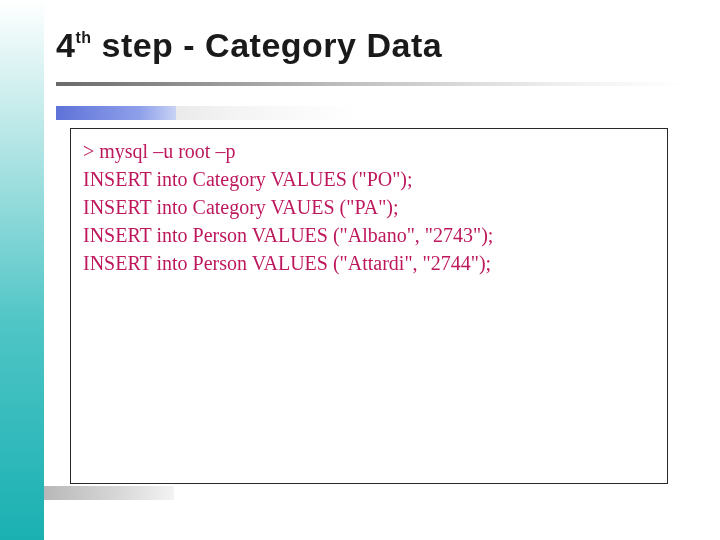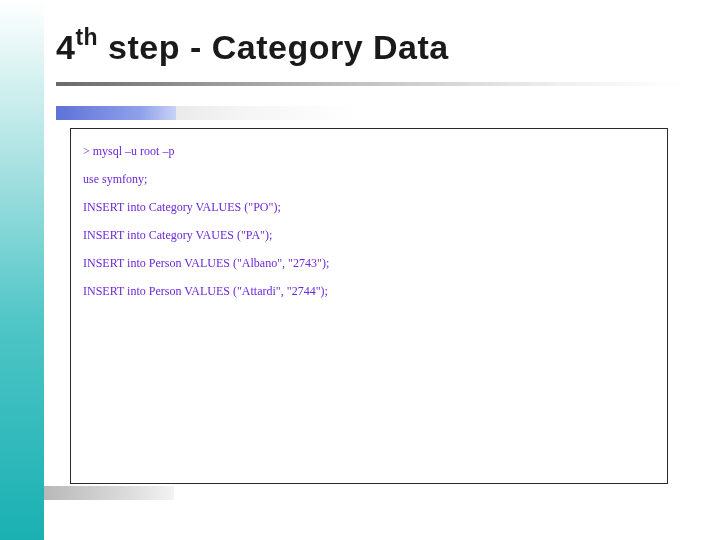--- a/index.html
+++ b/index.html
@@ -44,21 +44,21 @@
   .title-text {
     position: absolute;
     left: 0;
     top: 2px;
     font-size: 34px;
     font-weight: bold;
     color: #1a1a1a;
     letter-spacing: 0.5px;
   }
   .title-text sup {
-    font-size: 23px;
+    font-size: 16px;
     vertical-align: super;
     position: relative;
     top: -2px;
   }
 
   
   .small-bar-bg {
     position: absolute;
     left: 56px;
     top: 106px;
@@ -82,23 +82,23 @@
     top: 128px;
     width: 598px;
     height: 356px;
     border: 1px solid #2a2a2a;
     box-sizing: border-box;
     padding: 8px 12px 10px 12px;
     background: #ffffff;
   }
   .code-line {
     font-family: "Times New Roman", Times, serif;
-    font-size: 12px;
+    font-size: 20px;
     line-height: 28px;
-    color: #6d28d9;
+    color: #be185d;
     white-space: nowrap;
   }
 
   
   .bottom-bar {
     position: absolute;
     left: 44px;
     top: 486px;
     width: 130px;
     height: 14px;
@@ -115,20 +115,19 @@
     <span>4</span><sup>th</sup><span> step - Category Data</span>
   </div>
   <div class="title-underline"></div>
 </div>
 
 <div class="small-bar-bg"></div>
 <div class="small-bar-fg"></div>
 
 <div class="code-box">
   <div class="code-line">&gt; mysql –u root –p</div>
-  <div class="code-line">use symfony;</div>
   <div class="code-line">INSERT into Category VALUES ("PO");</div>
   <div class="code-line">INSERT into Category VAUES ("PA");</div>
   <div class="code-line">INSERT into Person VALUES ("Albano", "2743");</div>
   <div class="code-line">INSERT into Person VALUES ("Attardi", "2744");</div>
 </div>
 
 <div class="bottom-bar"></div>
 
 </body></html>

